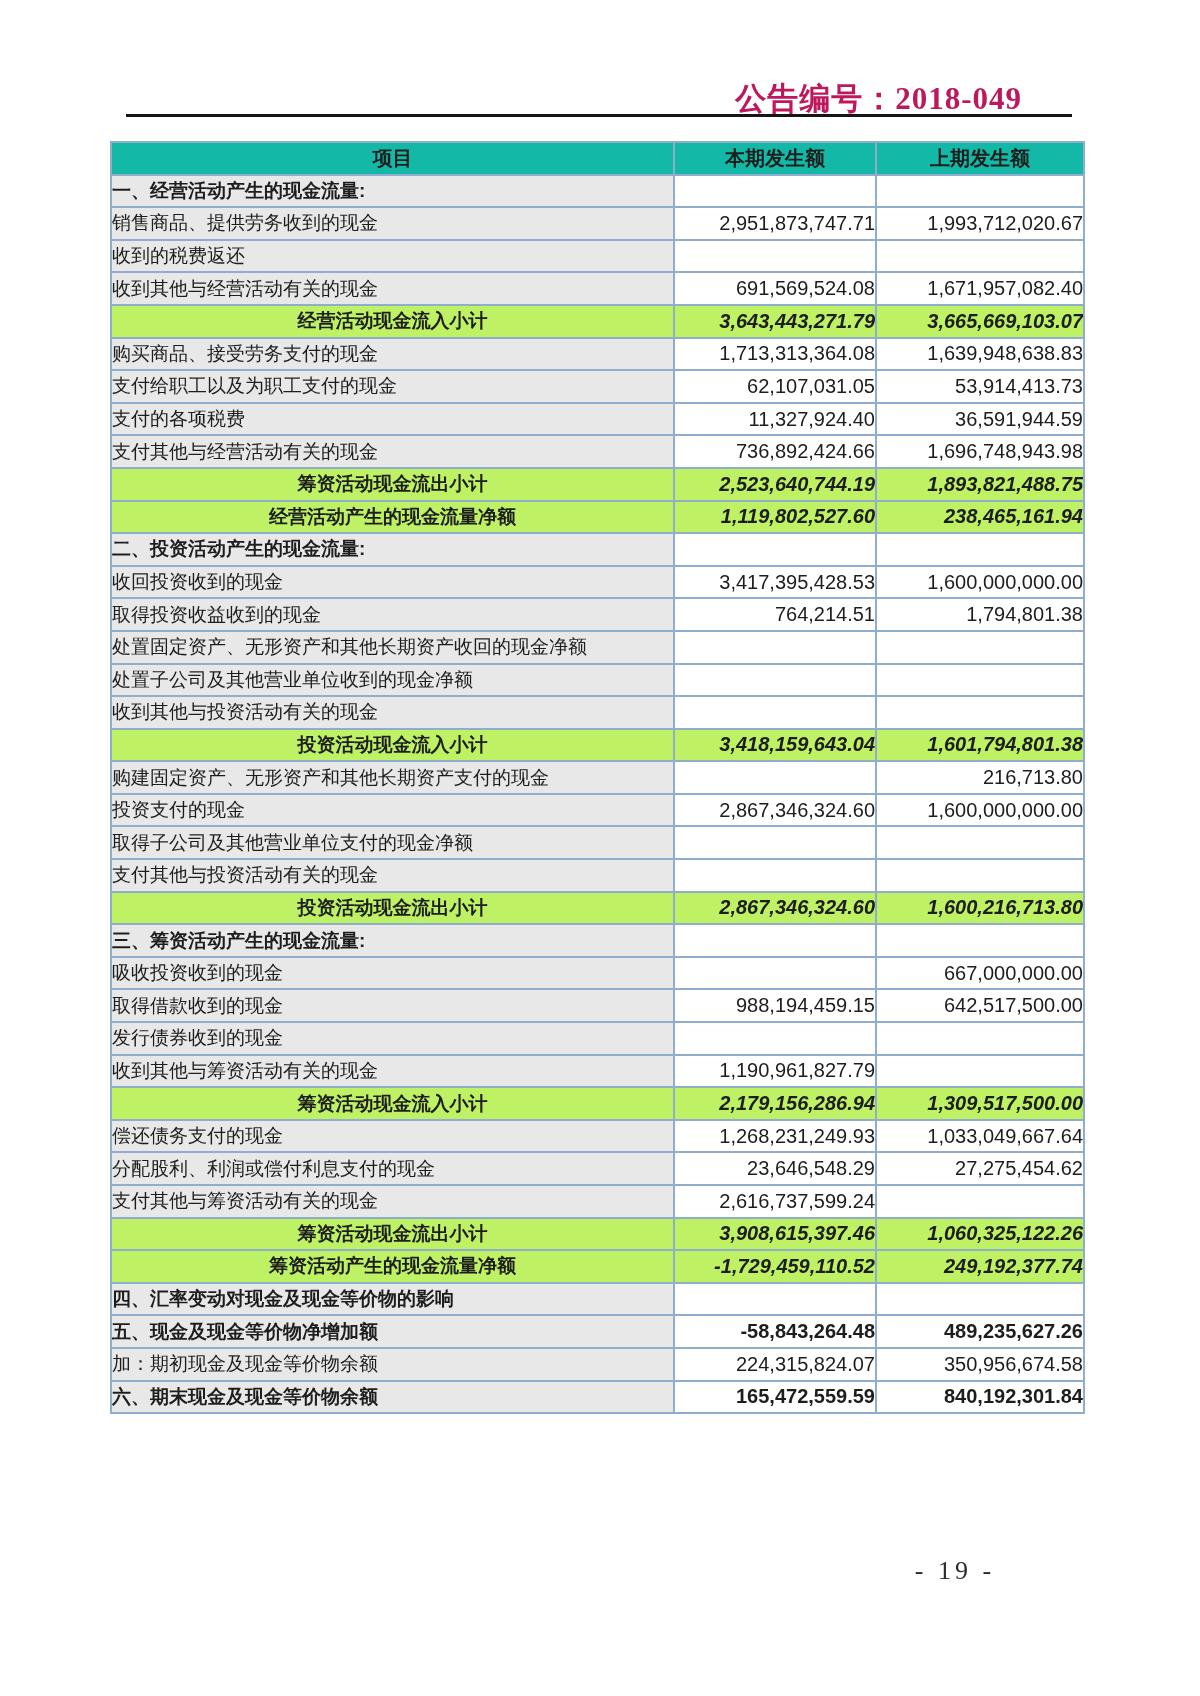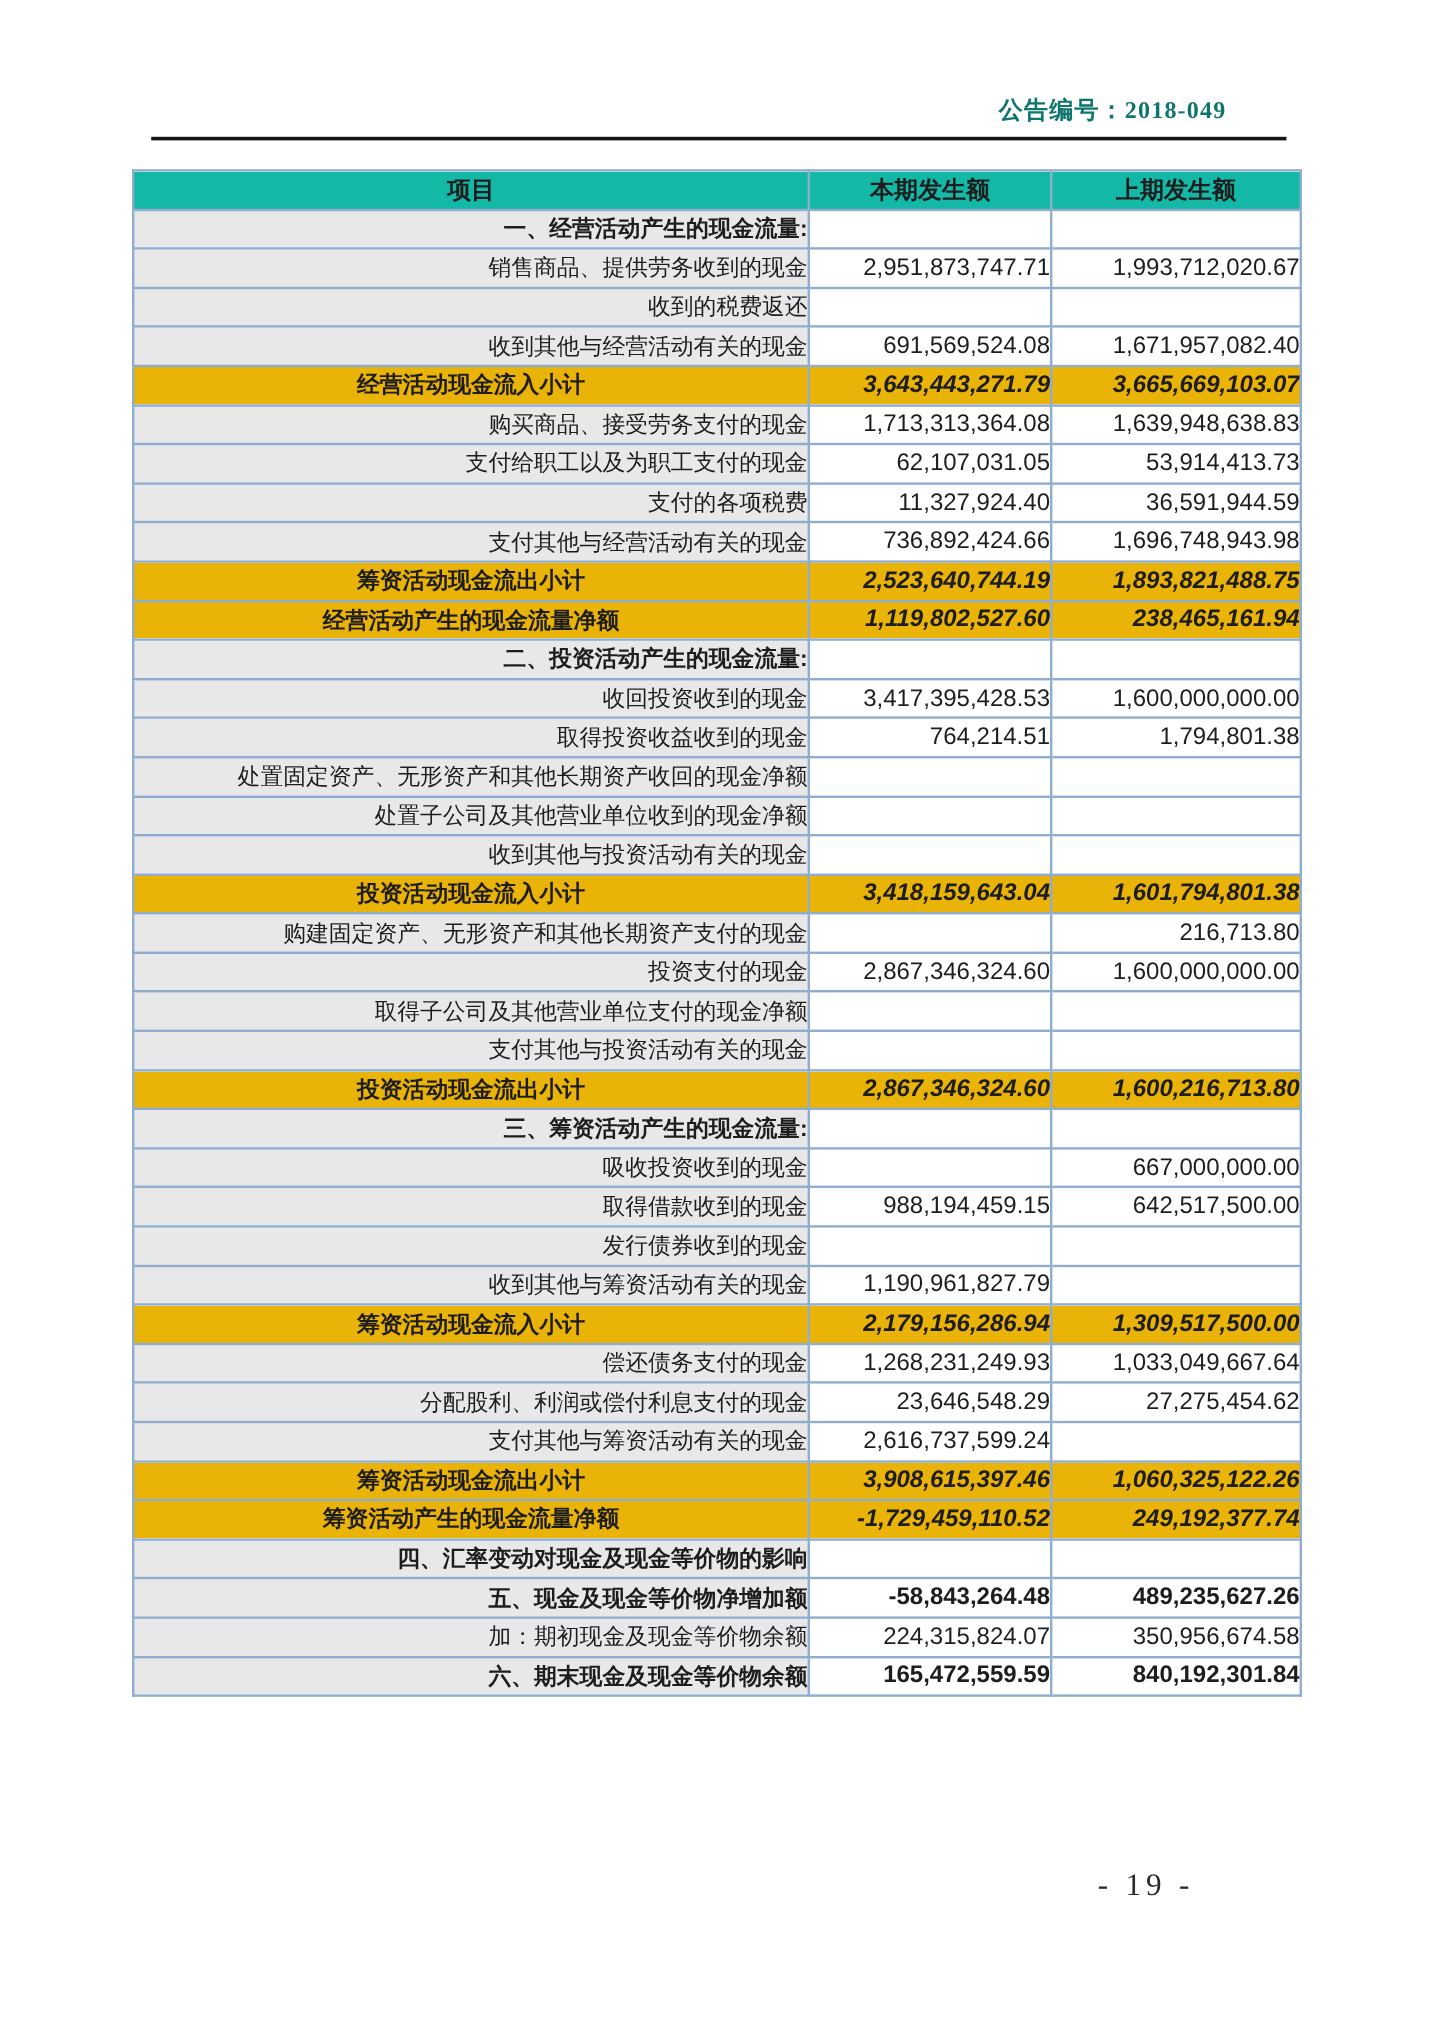--- a/index.html
+++ b/index.html
@@ -2,21 +2,21 @@
 <html><head>
 <meta charset="utf-8">
 <style>
   * { margin: 0; padding: 0; box-sizing: border-box; }
   html, body { width: 1200px; height: 1696px; background: #ffffff; position: relative;
                font-family: "Liberation Sans", sans-serif; color: #1d1d1d; }
 
   .announcement {
     position: absolute; top: 78px; right: 178px;
     font-family: "Liberation Serif", serif;
-    font-weight: bold; font-size: 20px; letter-spacing: 1px; color: #0f766e;
+    font-weight: bold; font-size: 31px; letter-spacing: 1px; color: #be185d;
   }
   .header-rule {
     position: absolute; top: 114px; left: 126px; width: 946px; height: 3px;
     background: #161616;
   }
 
   table.cashflow {
     position: absolute; top: 141px; left: 110px;
     width: 973px; border-collapse: collapse; table-layout: fixed;
     border: 2px solid #7fa5c9;
@@ -25,32 +25,32 @@
     border: 2px solid #8fadcc;
     height: 32.6px; padding: 0;
     overflow: hidden; white-space: nowrap;
     vertical-align: middle;
   }
   table.cashflow th {
     background: #14b8a6; font-weight: bold; font-size: 20px; text-align: center;
     font-family: "Liberation Sans", sans-serif;
   }
   td.c-label {
-    background: #e8e8e8; font-size: 19px; text-align: right; padding-left: 10px;
+    background: #e8e8e8; font-size: 19px; text-align: left; padding-left: 10px;
     font-family: "Liberation Serif", serif;
   }
   td.c-num {
     background: #ffffff; font-size: 20px; text-align: right; padding-right: 12px;
     font-family: "Liberation Sans", sans-serif;
   }
   tr.section td.c-label {
     font-weight: bold; font-family: "Liberation Sans", sans-serif; font-size: 19px;
   }
   tr.section td.c-num { font-weight: bold; }
-  tr.subtotal td { background: #eab308; }
+  tr.subtotal td { background: #bef264; }
   tr.subtotal td.c-label {
     font-weight: bold; text-align: center; padding-left: 0;
     font-family: "Liberation Sans", sans-serif;
   }
   tr.subtotal td.c-num { font-weight: bold; font-style: italic; }
 
   .page-number {
     position: absolute; top: 1556px; left: 955px; transform: translateX(-50%);
     font-family: Liberation Serif, serif; font-size: 26px; color: #2b2b2b;
     letter-spacing: 4px; white-space: nowrap;

